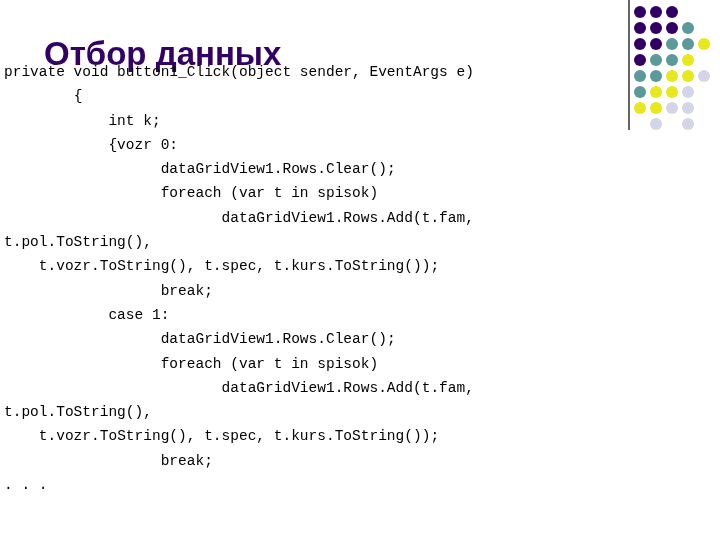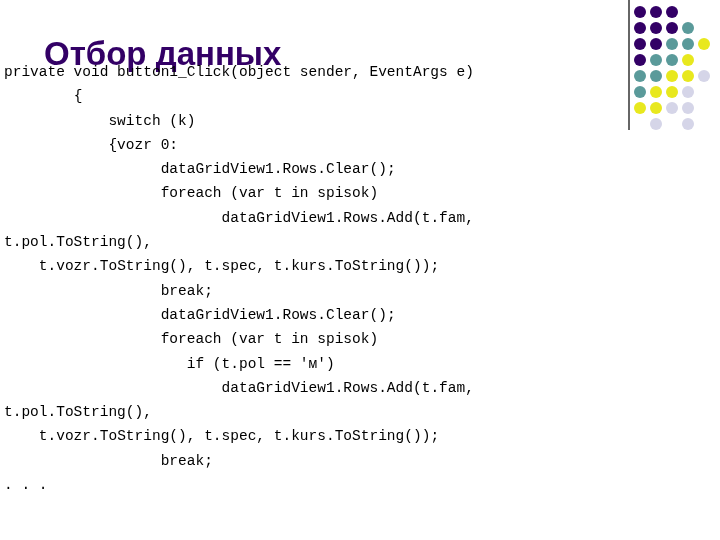--- a/index.html
+++ b/index.html
@@ -121,29 +121,29 @@
         <div class="dot" style="left: 16px; top: 112px; width: 12px; height: 12px; background: rgb(213, 213, 232);"></div>
         <div class="dot" style="left: 48px; top: 112px; width: 12px; height: 12px; background: rgb(213, 213, 232);"></div>
       </div>
   </div>
 
   <h1 id="slide-title" style="color: rgb(51, 0, 102);">Отбор данных</h1>
 
   <div id="code-body" style="color: rgb(0, 0, 0);">
       <div class="code-line">private void button1_Click(object sender, EventArgs e)</div>
       <div class="code-line">        {</div>
-      <div class="code-line">            switch (k)</div>
+      <div class="code-line">            int k;</div>
       <div class="code-line">            {vozr 0:</div>
       <div class="code-line">                  dataGridView1.Rows.Clear();</div>
       <div class="code-line">                  foreach (var t in spisok)</div>
       <div class="code-line">                         dataGridView1.Rows.Add(t.fam, t.pol.ToString(),</div>
       <div class="code-line">    t.vozr.ToString(), t.spec, t.kurs.ToString());</div>
       <div class="code-line">                  break;</div>
+      <div class="code-line">            case 1:</div>
       <div class="code-line">                  dataGridView1.Rows.Clear();</div>
       <div class="code-line">                  foreach (var t in spisok)</div>
-      <div class="code-line">                     if (t.pol == 'м')</div>
       <div class="code-line">                         dataGridView1.Rows.Add(t.fam, t.pol.ToString(),</div>
       <div class="code-line">    t.vozr.ToString(), t.spec, t.kurs.ToString());</div>
       <div class="code-line">                  break;</div>
       <div class="code-line">. . .</div>
     </div>
 
 </div>
 
 </body></html>

